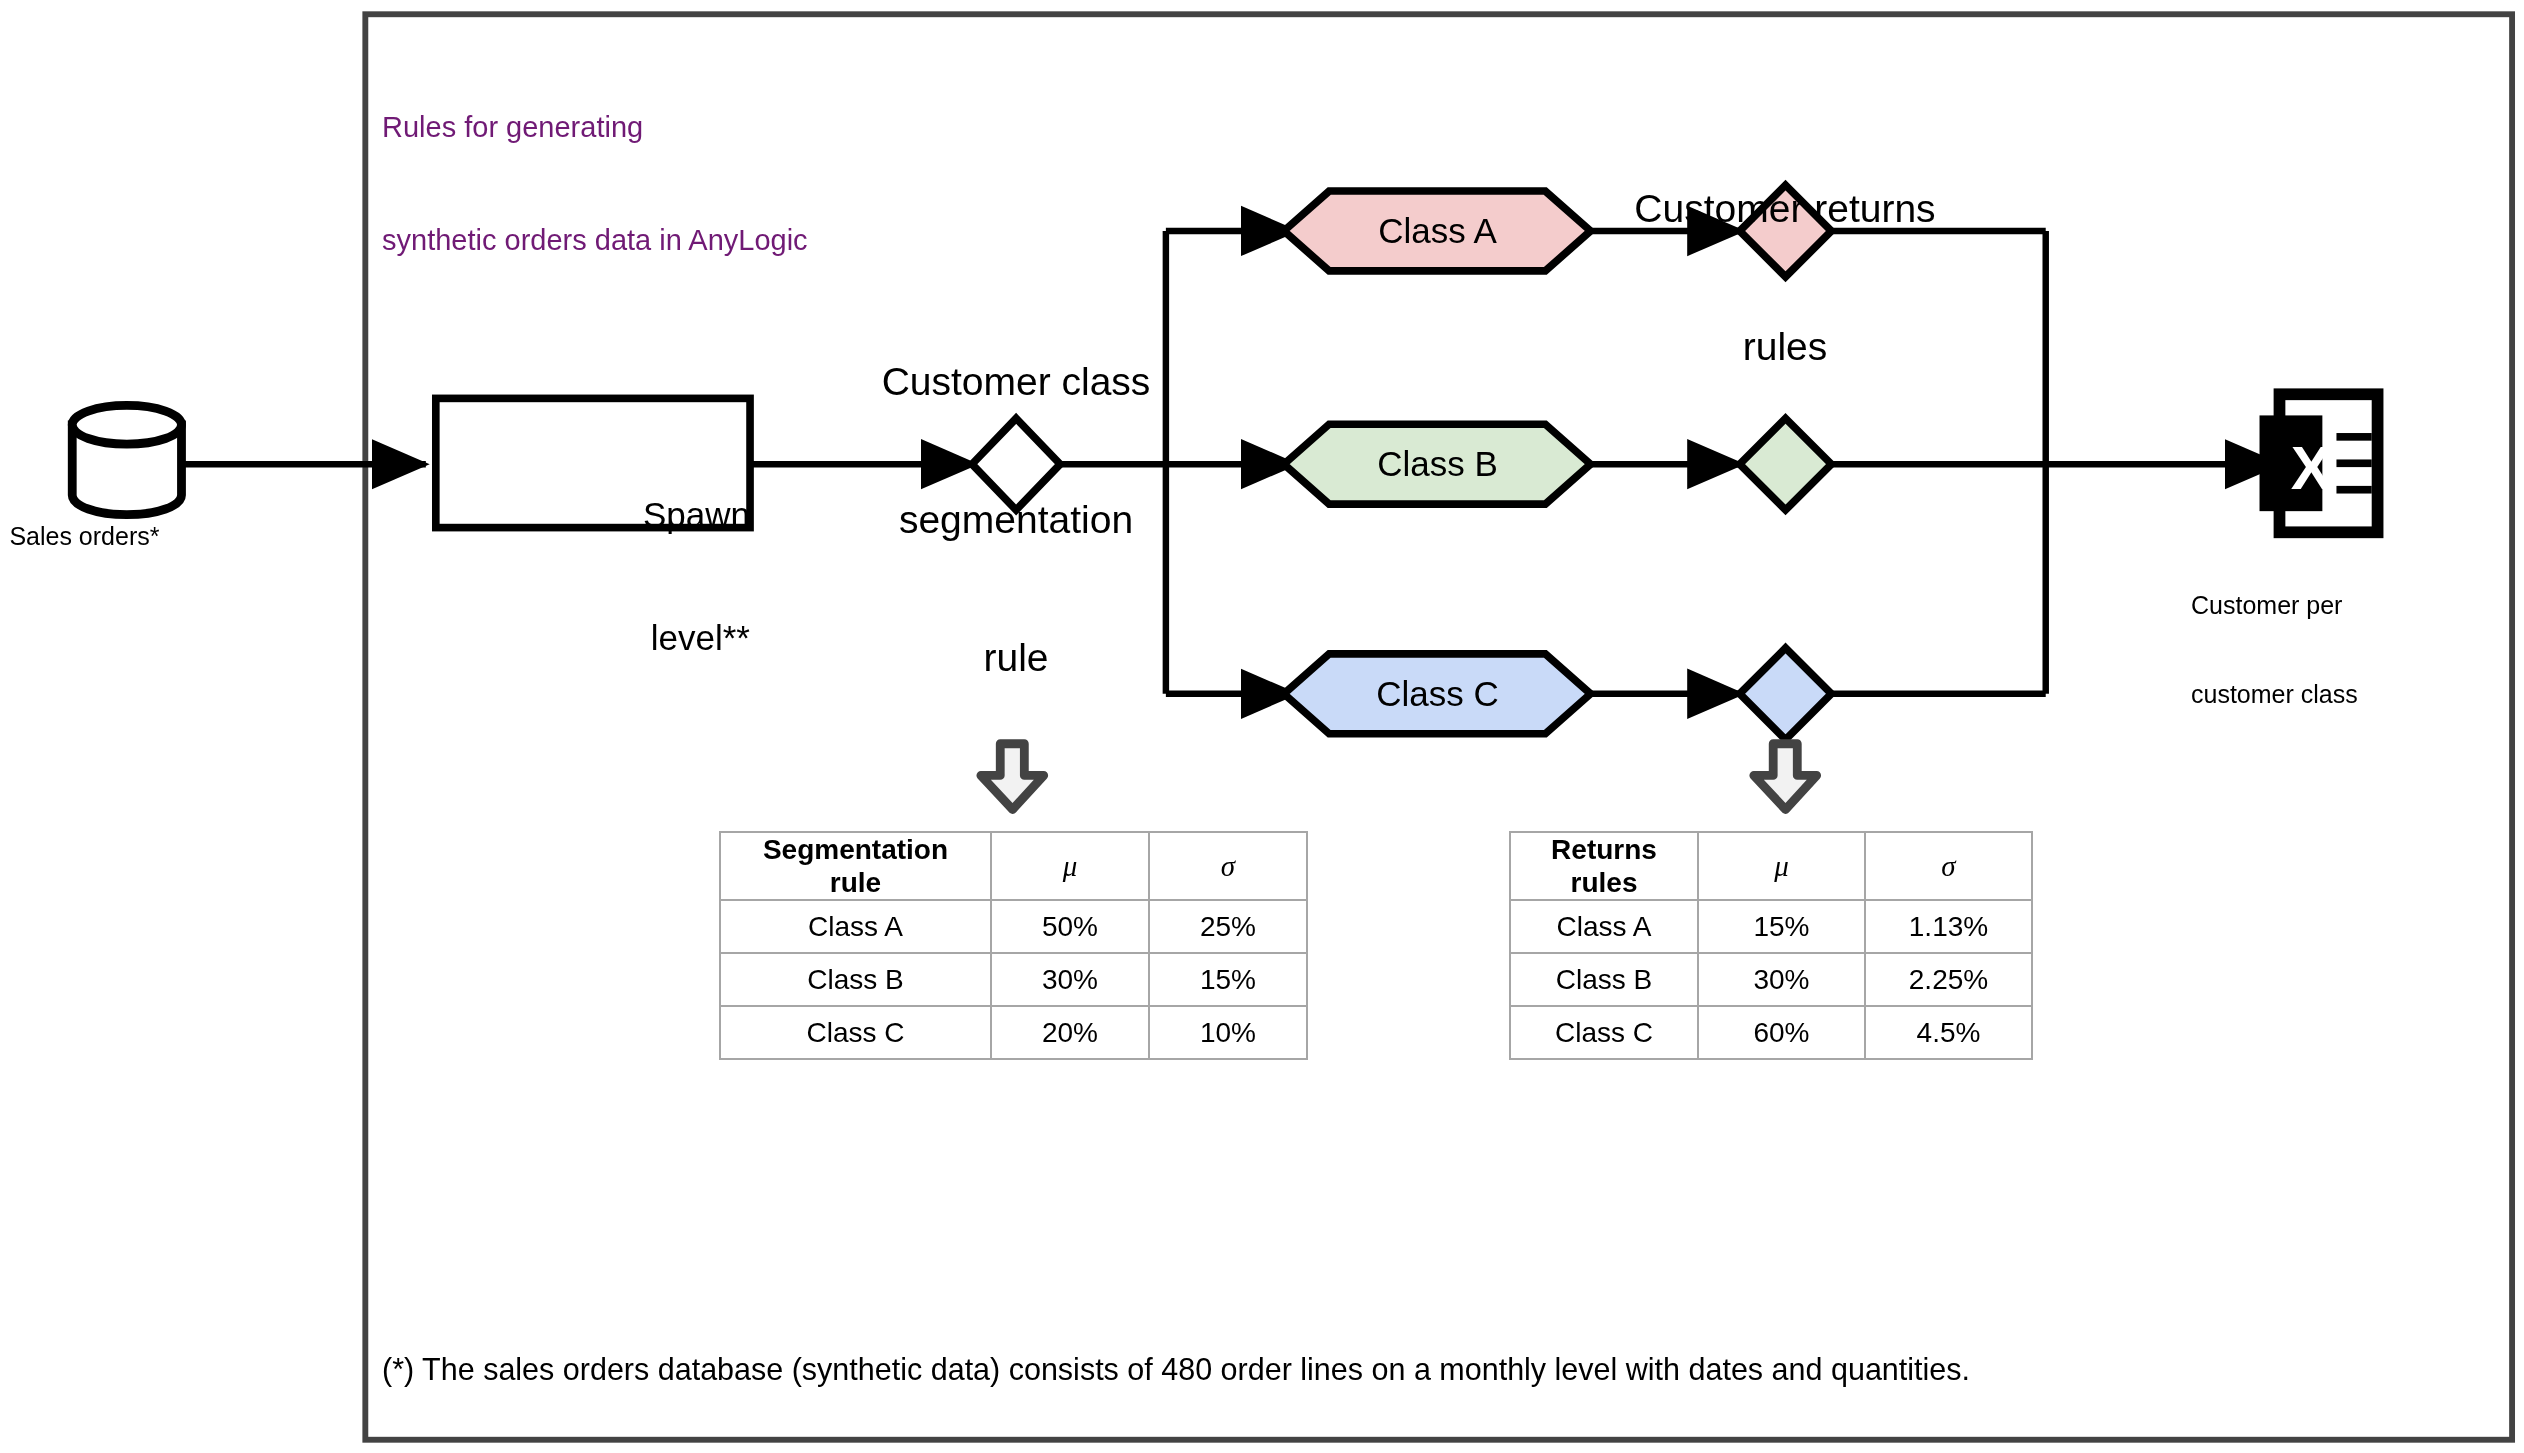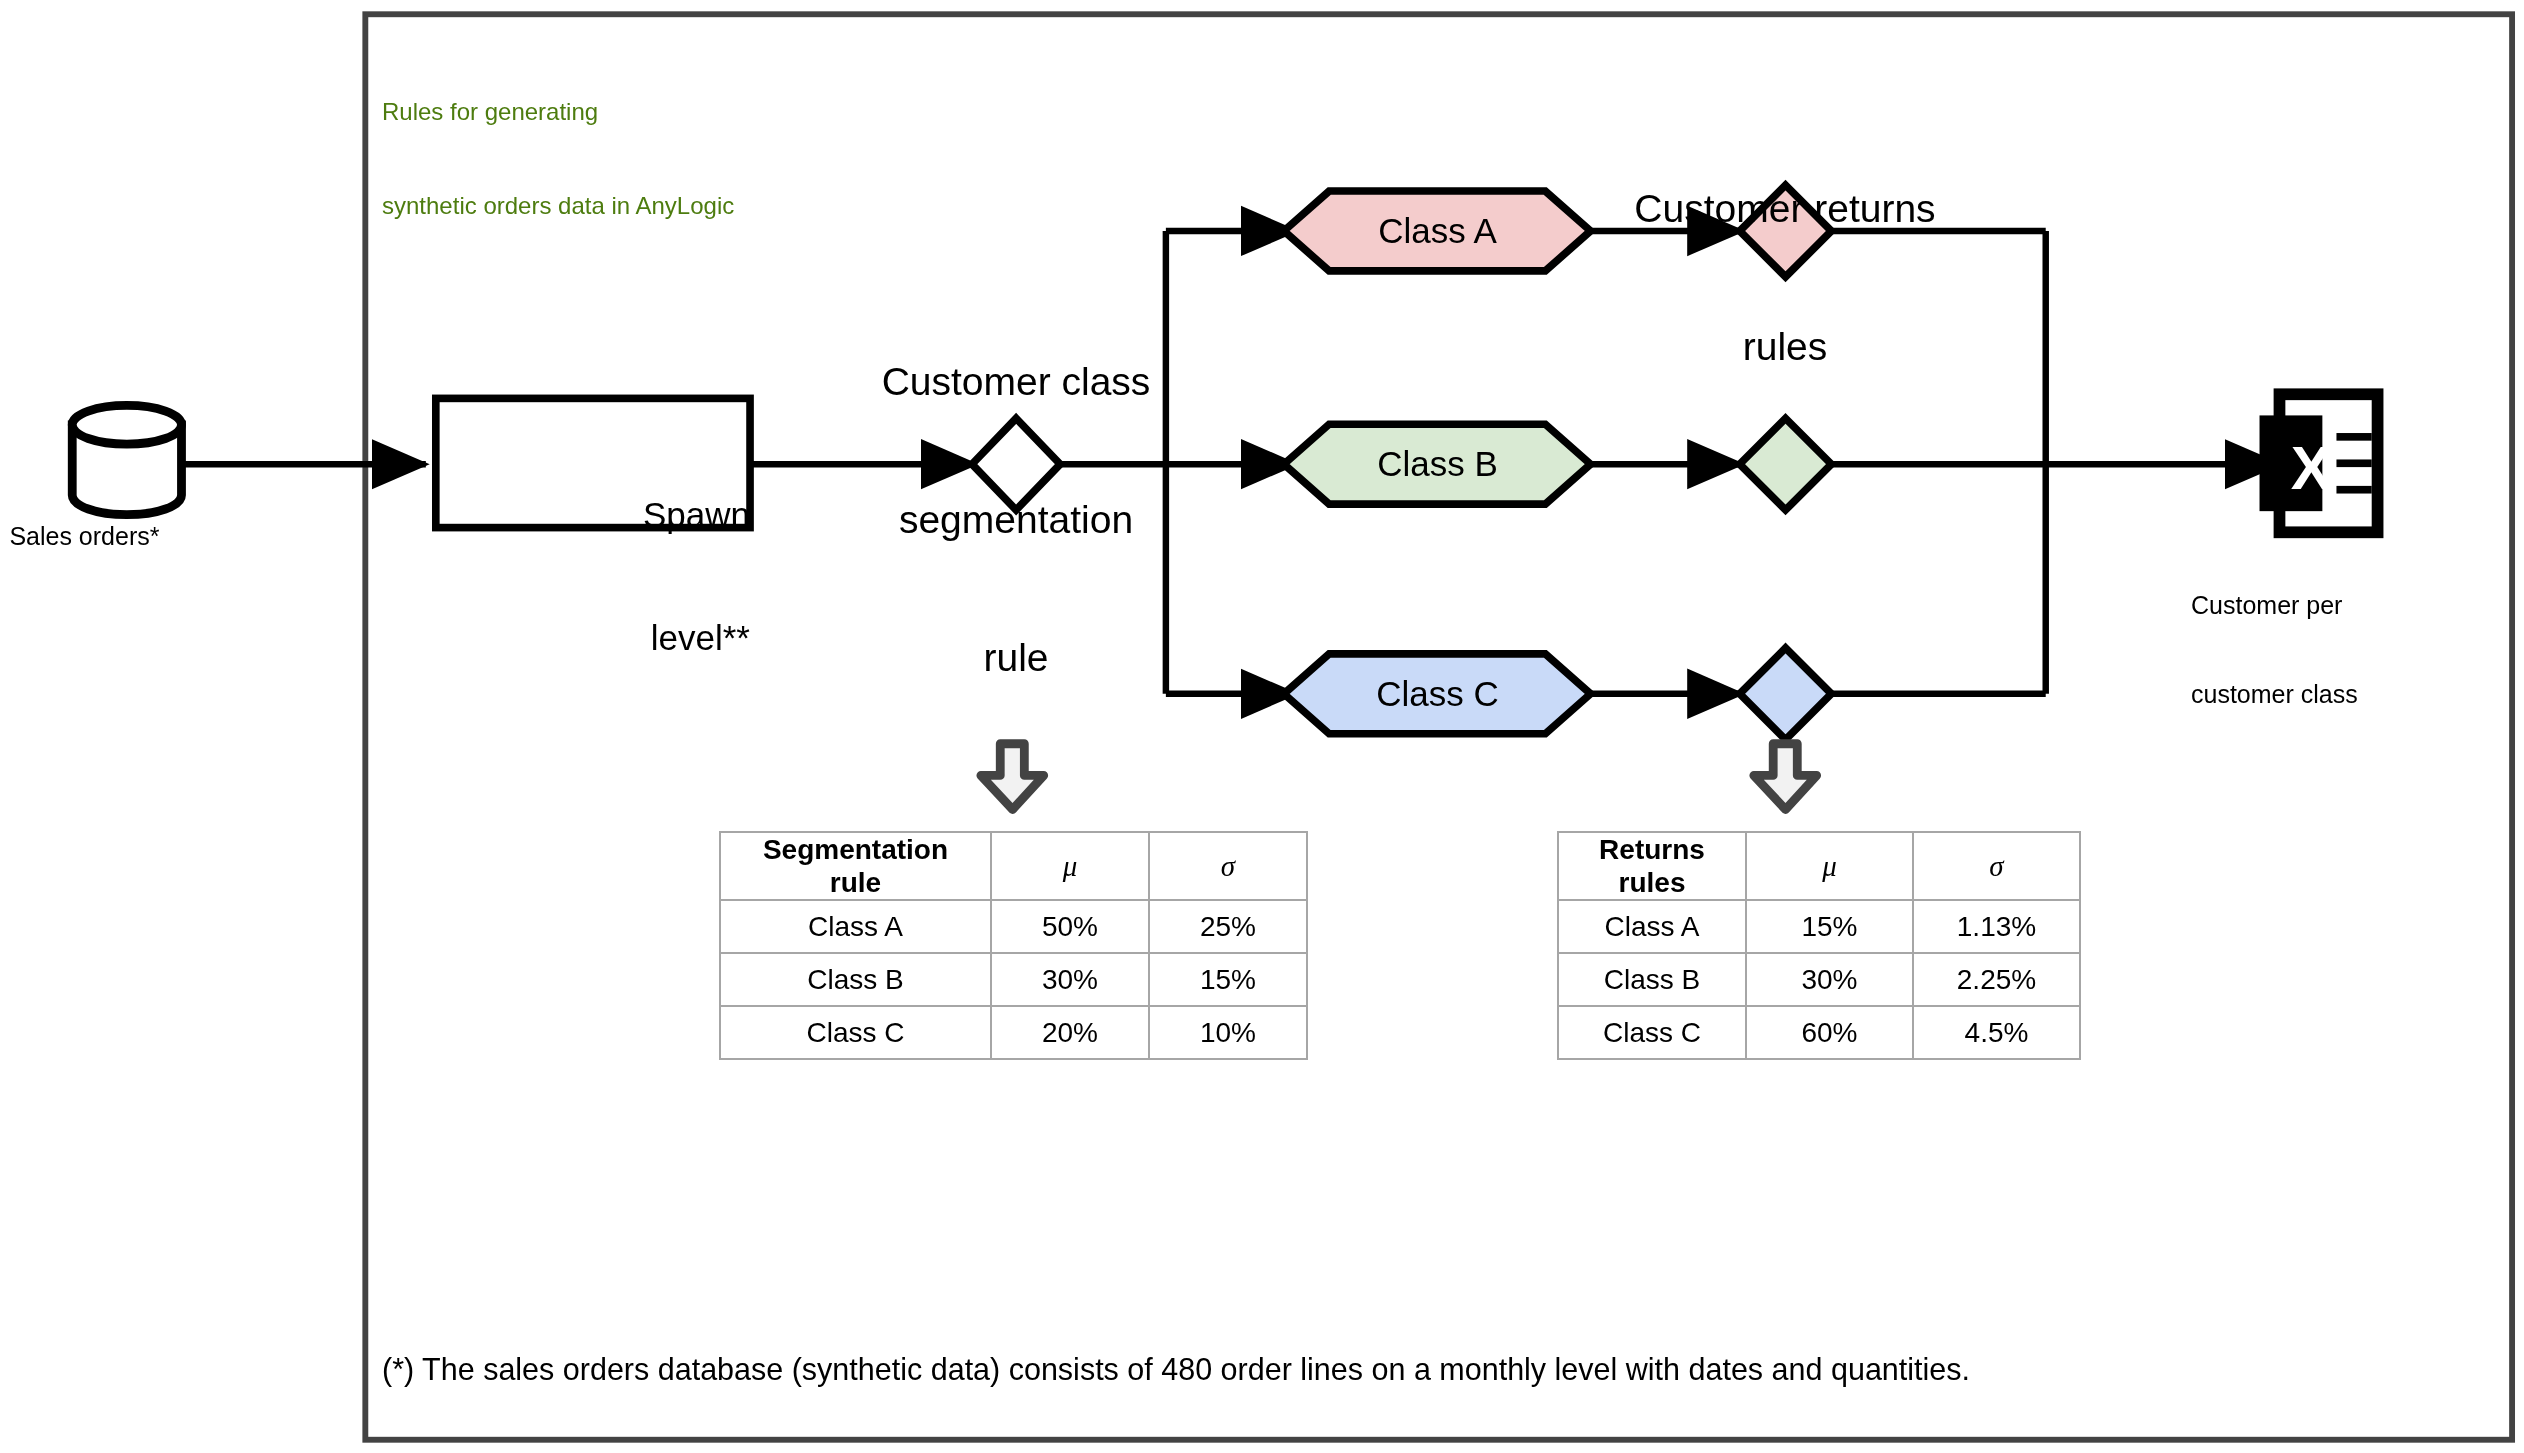--- a/index.html
+++ b/index.html
@@ -25,22 +25,22 @@
     height: 1454px;
   }
   .lbl {
     position: absolute;
     color: #000000;
     font-family: "Liberation Sans", sans-serif;
     line-height: 1.18;
     white-space: pre;
   }
   .frame-title {
-    color: #4d7c0f;
-    font-size: 24px;
+    color: #701a75;
+    font-size: 29px;
     line-height: 1.30;
   }
   .node-label {
     font-size: 35px;
     text-align: center;
   }
   .annot {
     font-size: 39px;
     text-align: center;
   }
@@ -207,21 +207,21 @@
         <td>15%</td>
       </tr>
       <tr style="height:53px;">
         <td>Class C</td>
         <td>20%</td>
         <td>10%</td>
       </tr>
     </tbody>
   </table>
 
-  <table class="rules" style="left:1509px; top:831px; width:523px;margin-left:48px;">
+  <table class="rules" style="left:1509px; top:831px; width:523px;">
     <colgroup>
       <col style="width:188px;">
       <col style="width:167px;">
       <col style="width:167px;">
     </colgroup>
     <thead>
       <tr>
         <th class="rowhdr">
           <span>Returns</span><br>
           <span>rules</span>

